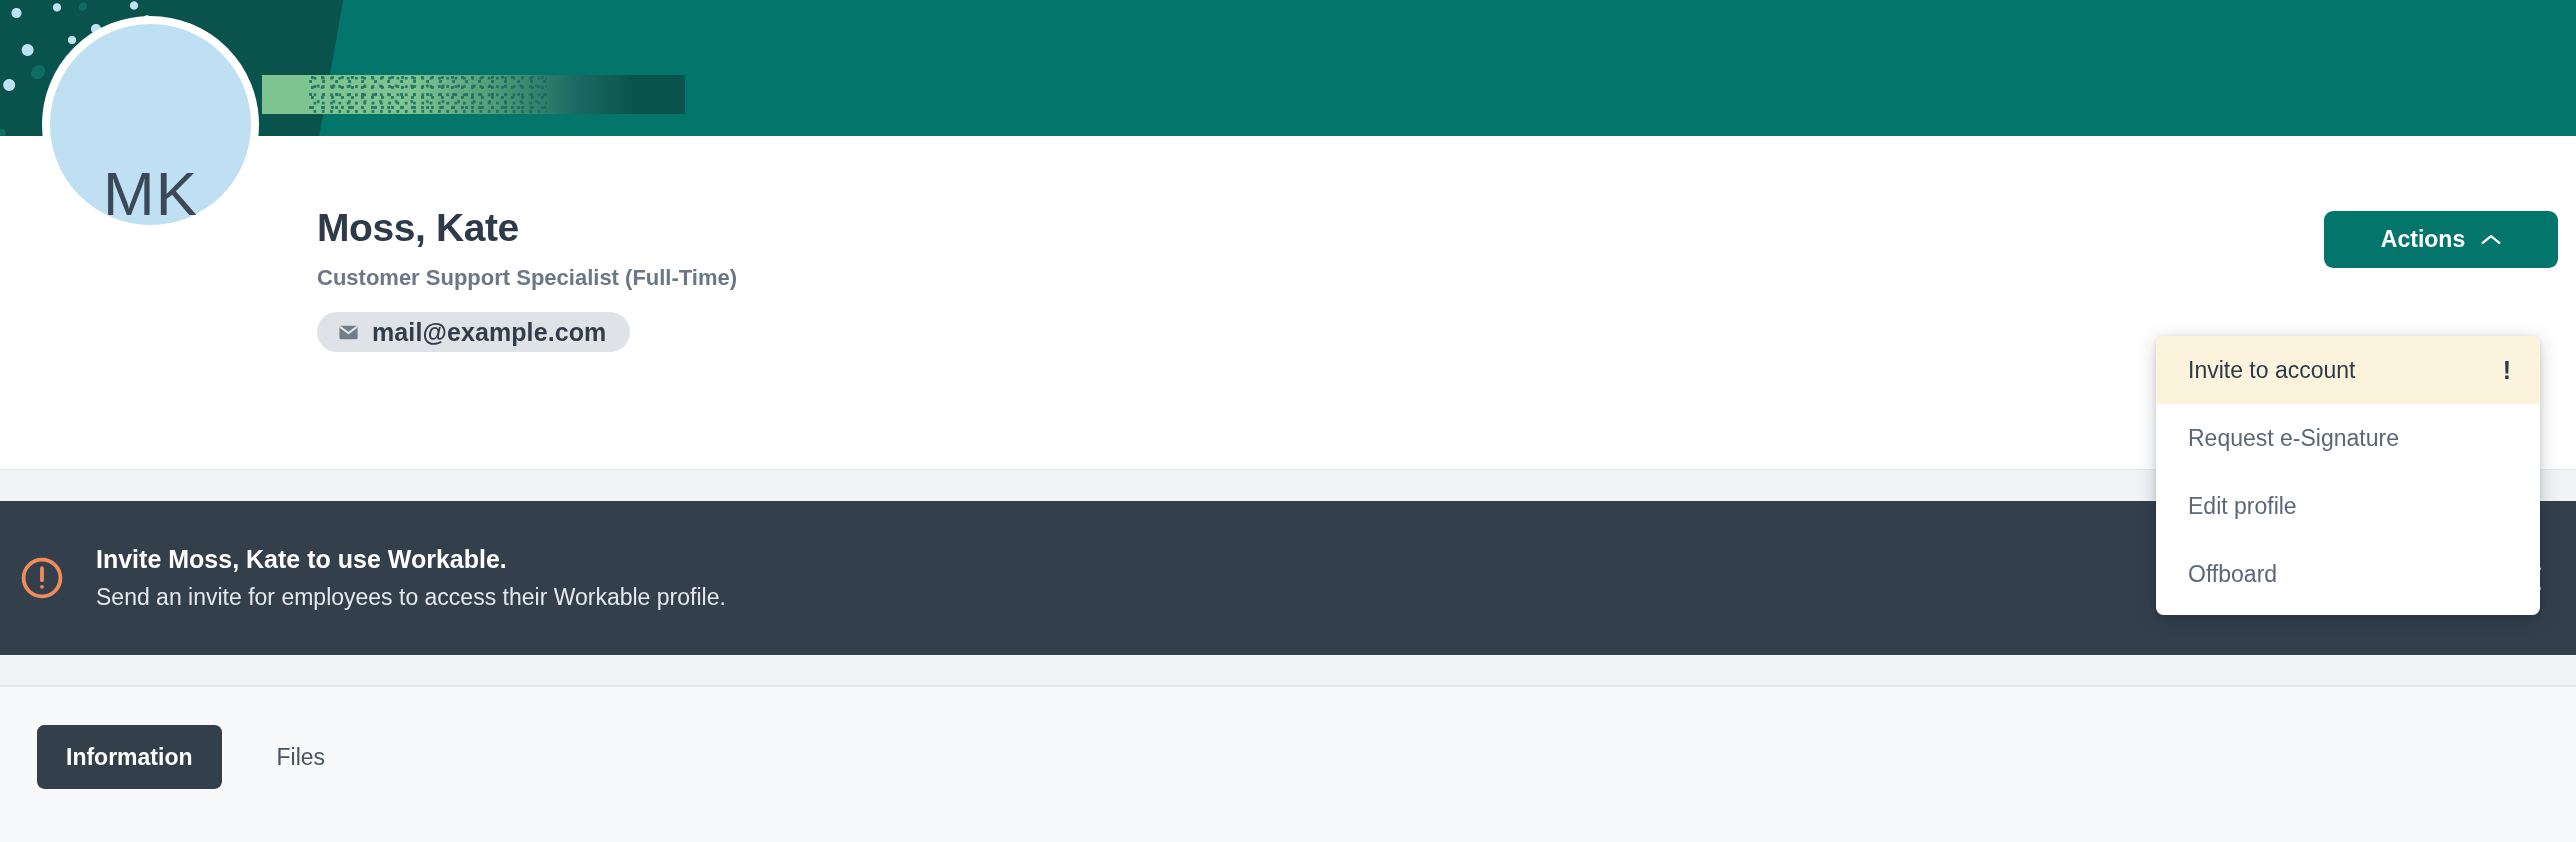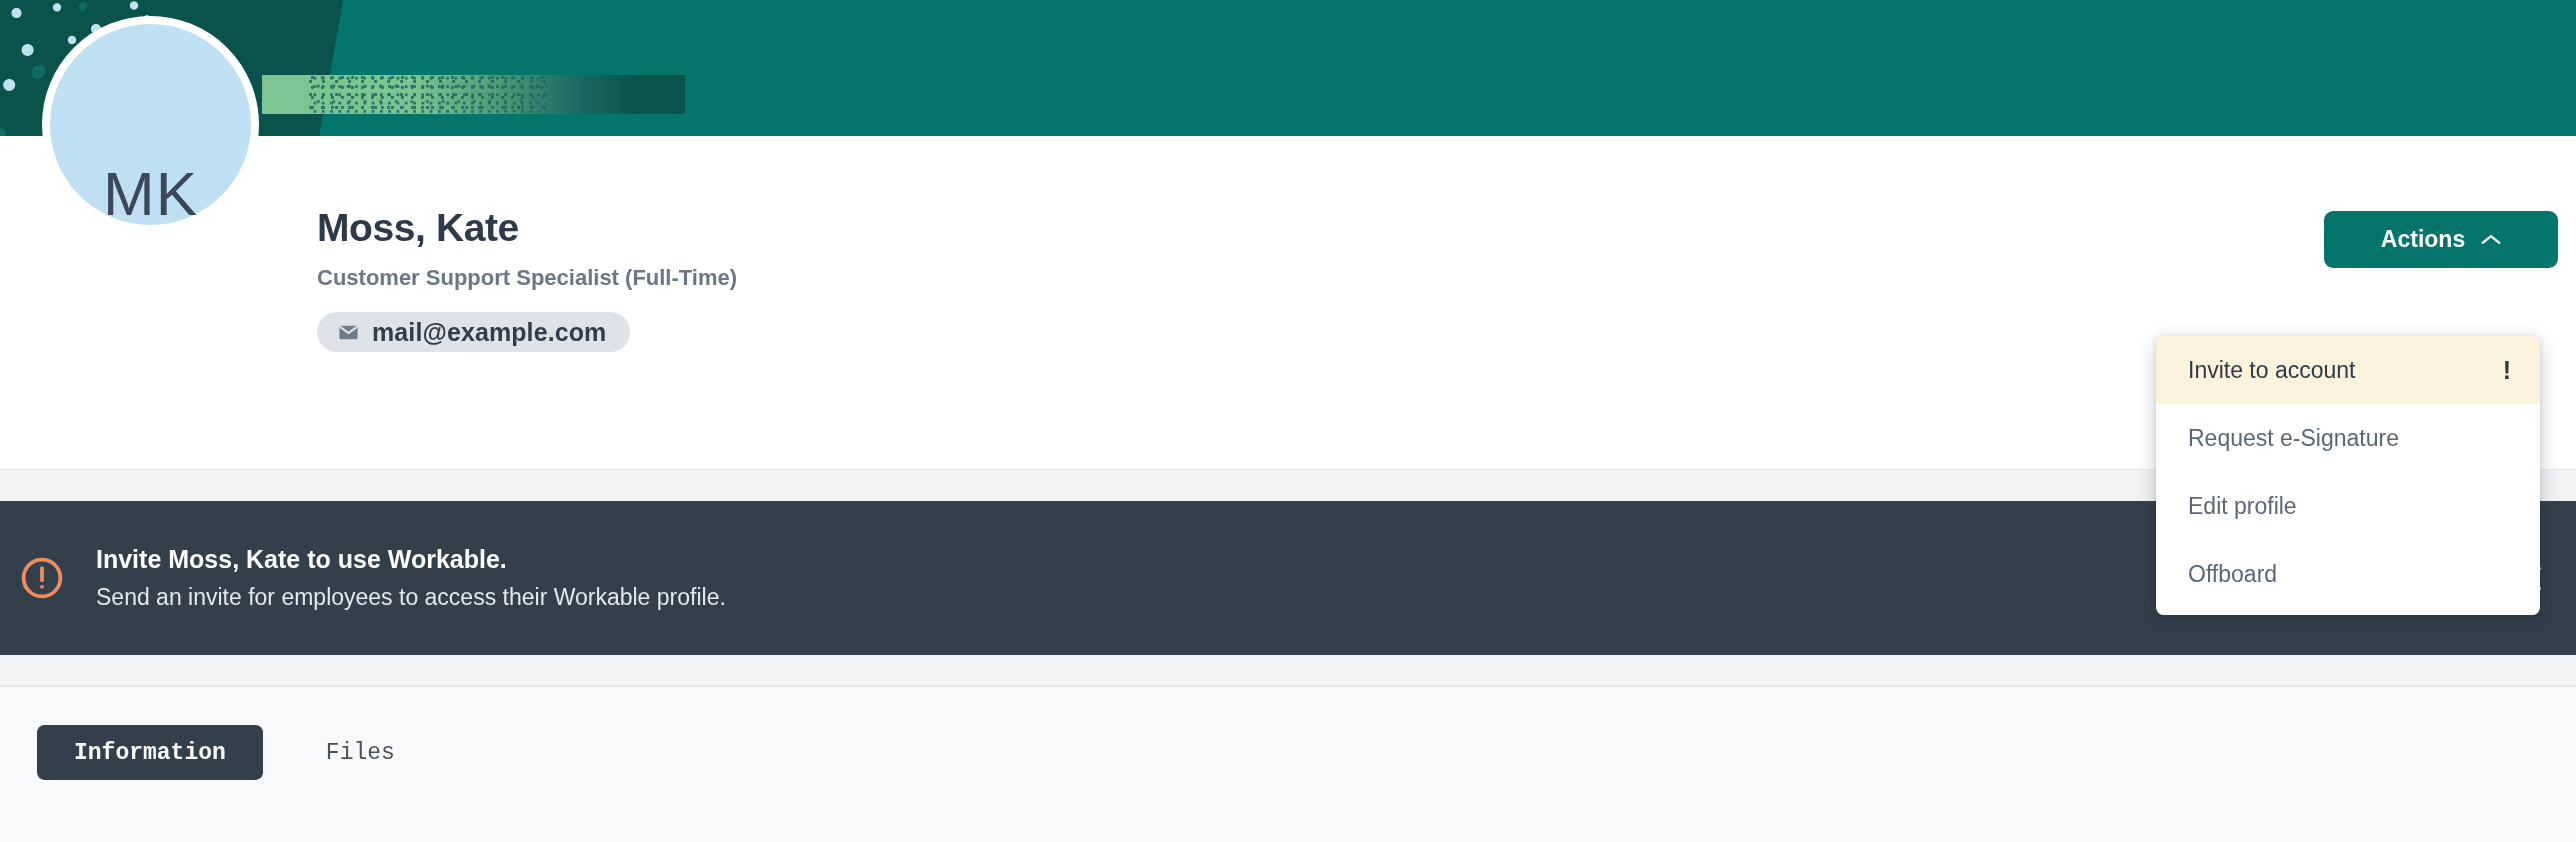--- a/index.html
+++ b/index.html
@@ -301,29 +301,29 @@
     left: 0; top: 687px;
     width: 2576px; height: 155px;
     background: #f8f9fa;
     display: flex;
     align-items: flex-start;
     padding-top: 38px;
     box-sizing: border-box;
   }
   .tab {
     font-size: 23px;
-    font-family: Liberation Mono, monospace;
+    font-family: Liberation Sans, sans-serif;
     border: none;
     background: transparent;
     cursor: pointer;
     border-radius: 7.4px;
-    height: 55px;
-    display: flex;
-    align-items: center;
-    padding: 0 37px;
+    height: 64px;
+    display: flex;
+    align-items: center;
+    padding: 0 29px;
   }
   .tab.active {
     background: #343f4c;
     color: #ffffff;
     font-weight: bold;
     margin-left: 37px;
   }
   .tab.inactive {
     color: #48525e;
     margin-left: 26px;

